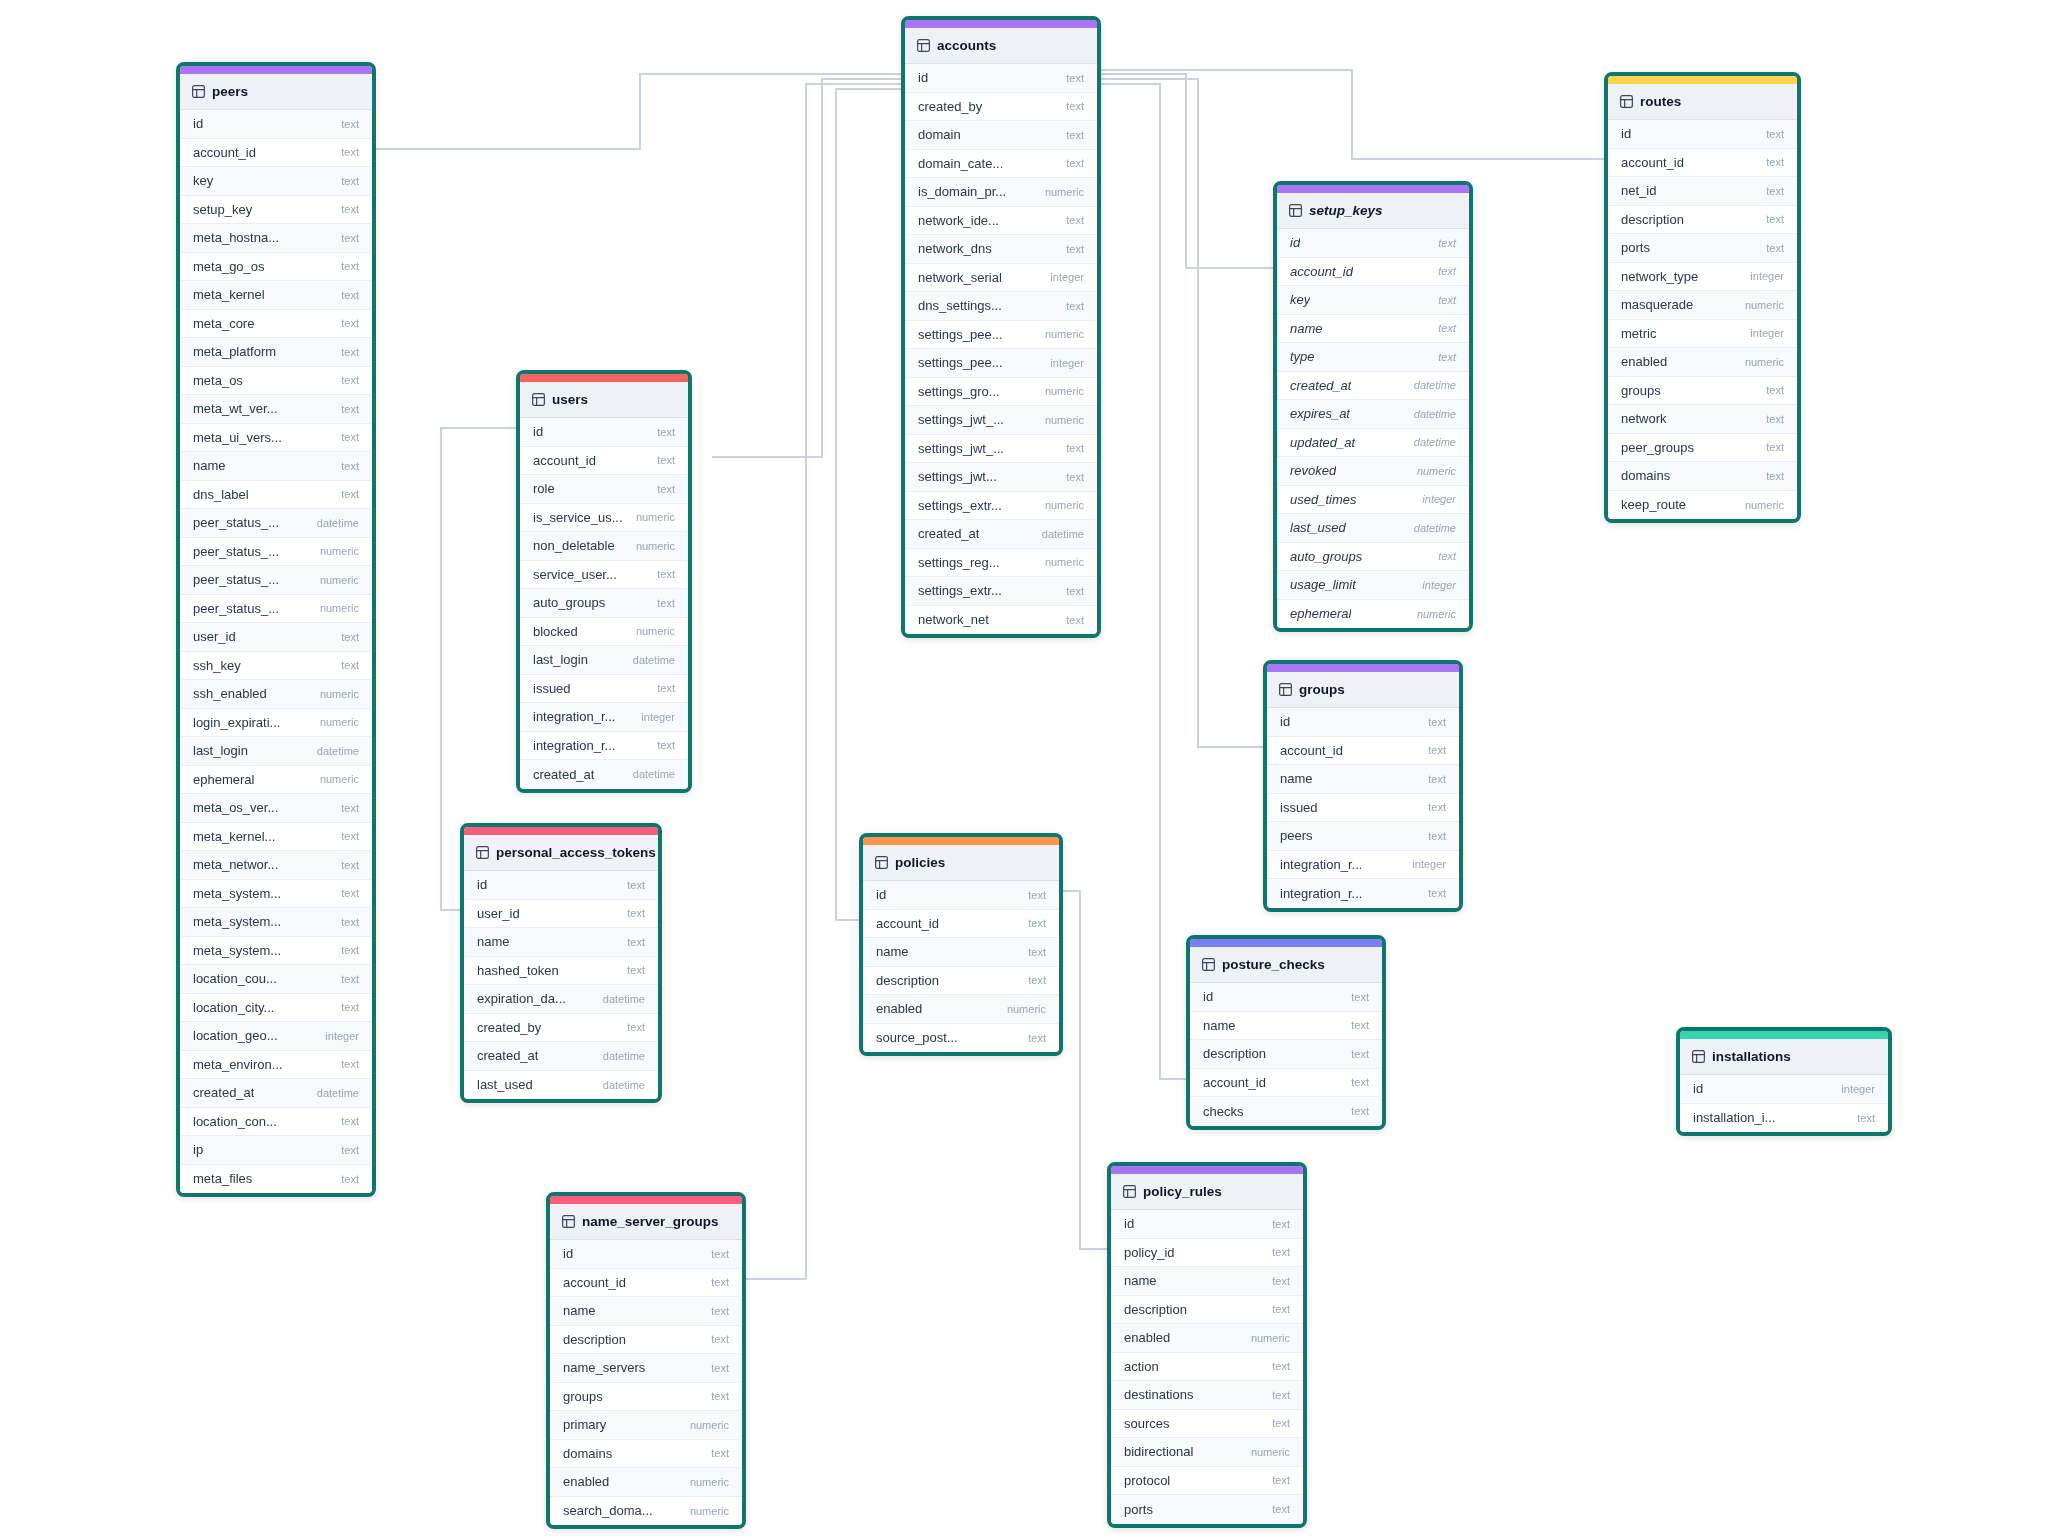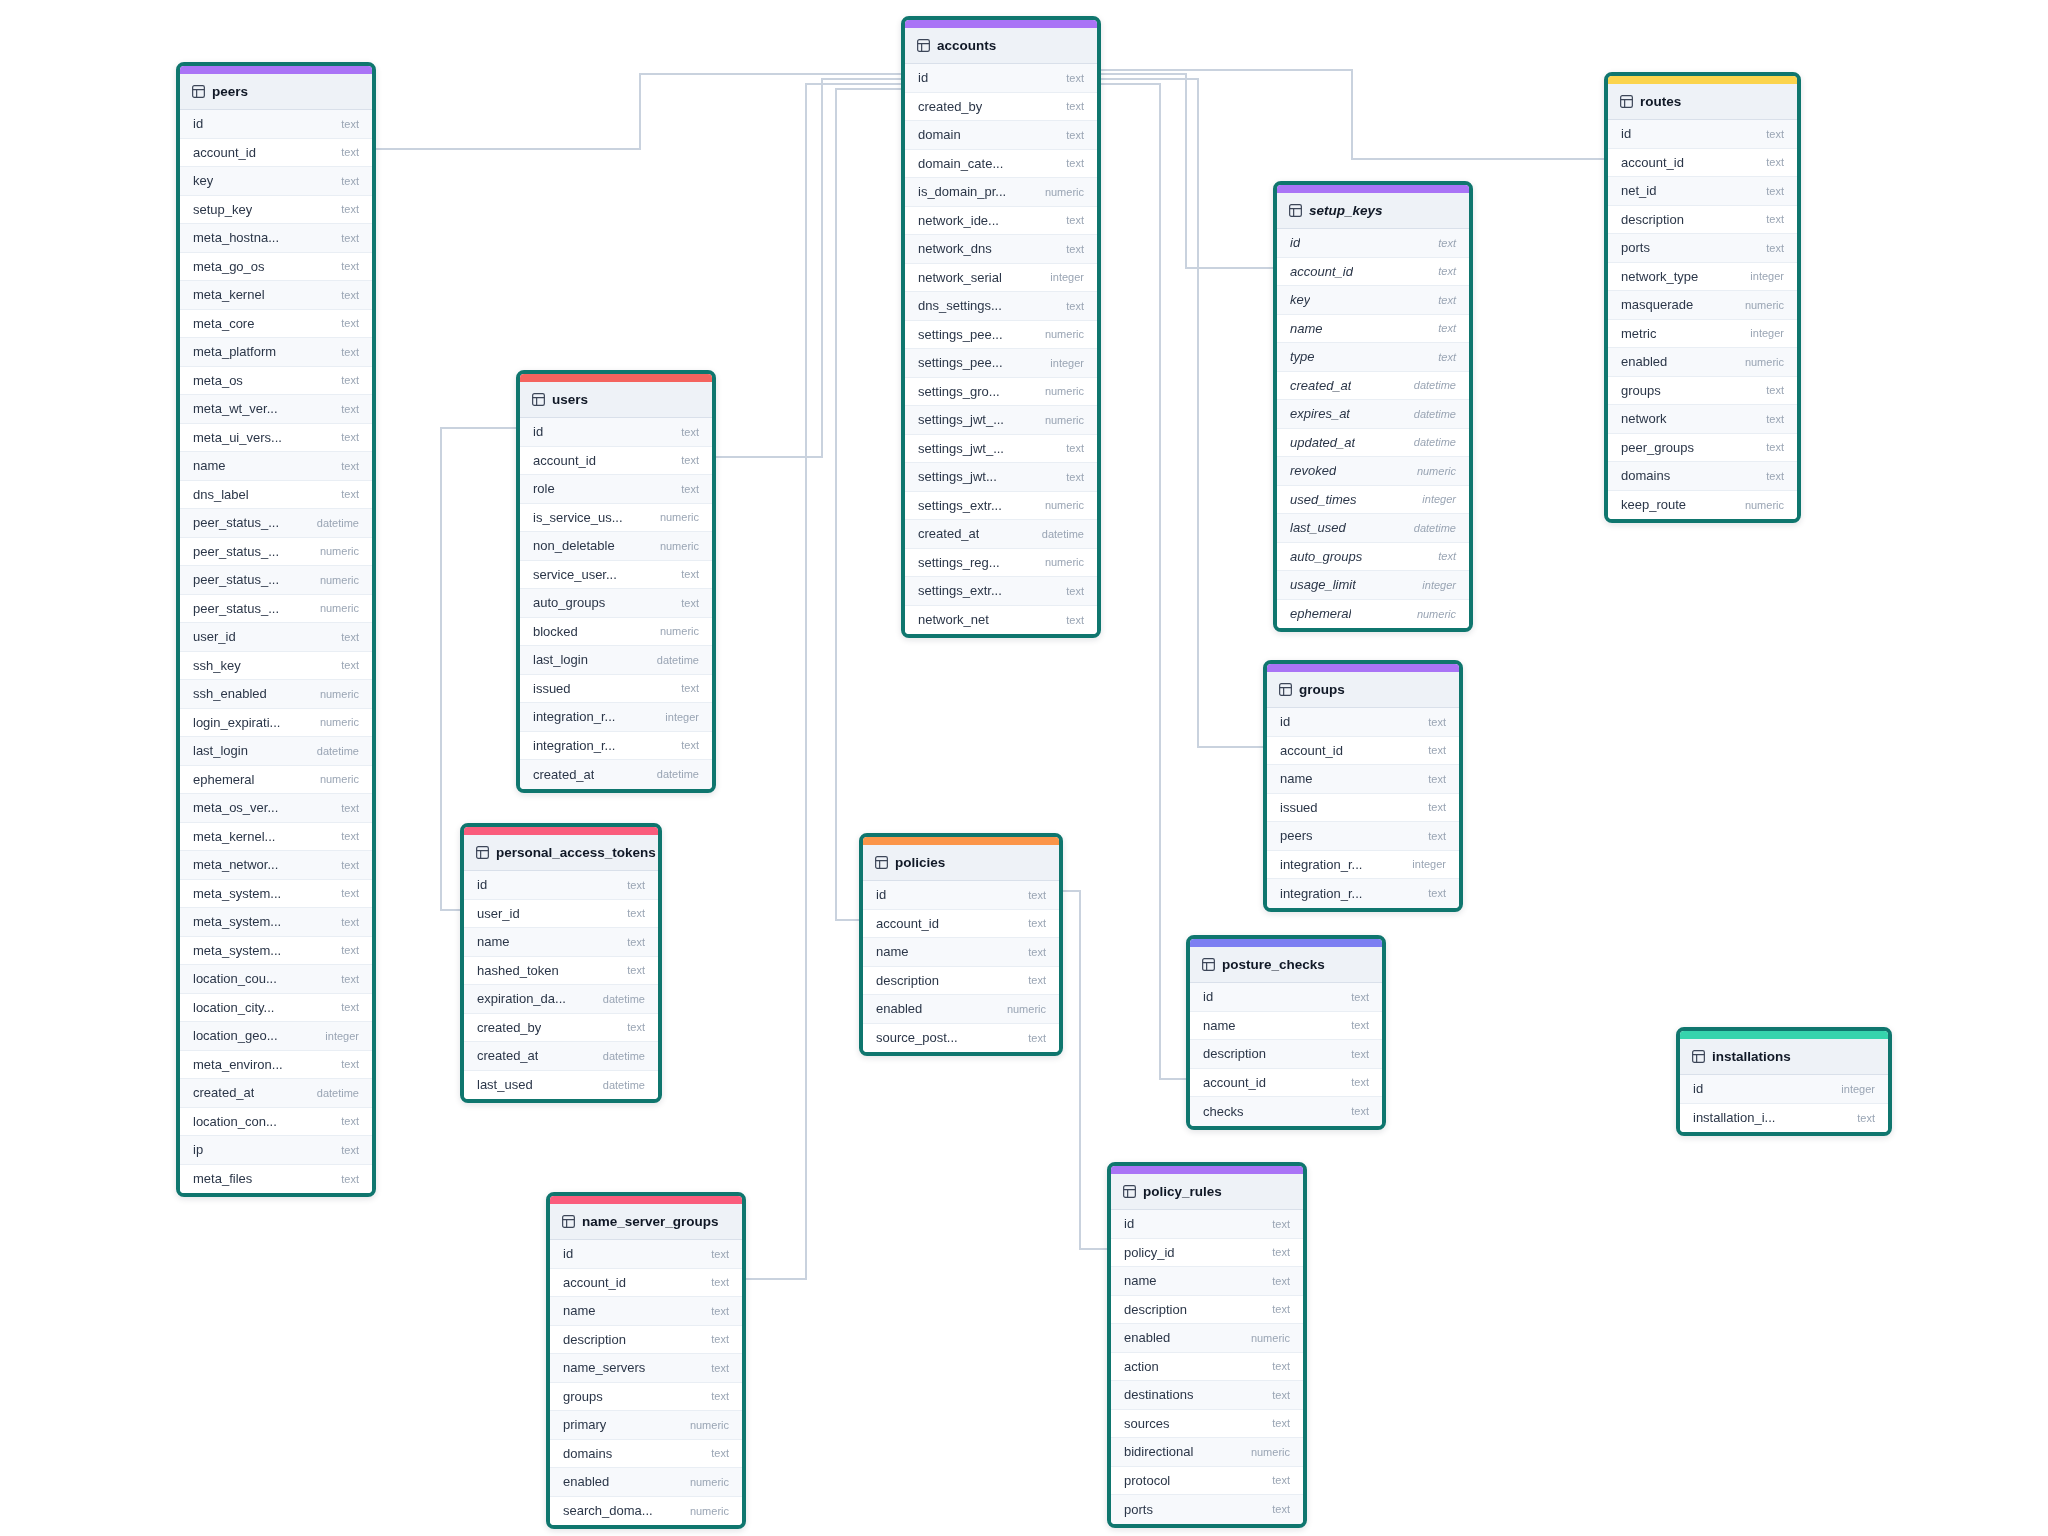--- a/index.html
+++ b/index.html
@@ -307,21 +307,21 @@
         </div>
         <div class="trow shade">
           <span class="fname">settings_extr...</span>
           <span class="ftype">text</span>
         </div>
         <div class="trow">
           <span class="fname">network_net</span>
           <span class="ftype">text</span>
         </div>
       </div>
-      <div class="table-card" style="left: 516px; top: 370px; width: 200px;">
+      <div class="table-card" style="left: 516px; top: 370px; width: 176px;">
         <div class="accent" style="background: rgb(244, 99, 94);"></div>
         <div class="thead">
           <span class="ticon">
             <svg width="13" height="13" viewBox="0 0 14 14" fill="none">
               <rect x="0.7" y="0.7" width="12.6" height="12.6" rx="1.8" stroke="#3c4658" stroke-width="1.3"></rect>
               <line x1="0.7" y1="4.9" x2="13.3" y2="4.9" stroke="#3c4658" stroke-width="1.3"></line>
               <line x1="5" y1="4.9" x2="5" y2="13.3" stroke="#3c4658" stroke-width="1.3"></line>
             </svg>
           </span>
           <span class="tname">users</span>

